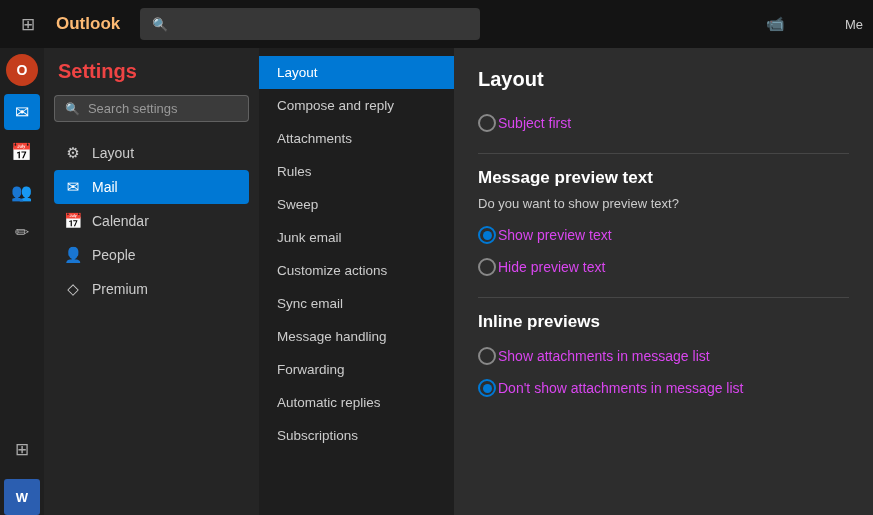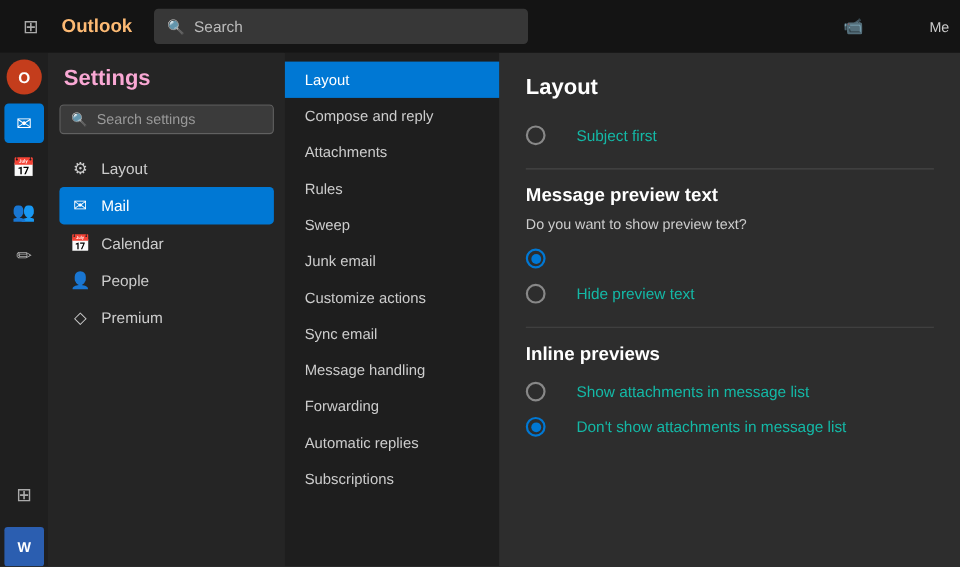--- a/index.html
+++ b/index.html
@@ -109,21 +109,21 @@
     
     .settings-panel {
       width: 215px;
       background: #252525;
       display: flex;
       flex-direction: column;
       flex-shrink: 0;
       padding: 12px 10px;
     }
     .settings-title {
-      color: #f9a8d4;
+      color: #ef4444;
       font-size: 20px;
       font-weight: 600;
       margin-bottom: 12px;
       padding-left: 4px;
     }
     .search-settings-box {
       display: flex;
       align-items: center;
       background: rgba(255,255,255,0.1);
       border: 1px solid rgba(255,255,255,0.2);
@@ -197,24 +197,24 @@
       color: #fff;
     }
     .section-title {
       font-size: 20px;
       font-weight: 600;
       margin-bottom: 16px;
     }
     .option-row {
       display: flex;
       align-items: center;
-      gap: 28px;
+      gap: 2px;
       padding: 7px 0;
       font-size: 14px;
-      color: #14b8a6;
+      color: #d946ef;
     }
     .radio-circle {
       width: 18px;
       height: 18px;
       border-radius: 50%;
       border: 2px solid #888;
       display: flex;
       align-items: center;
       justify-content: center;
       flex-shrink: 0;
@@ -247,21 +247,20 @@
     }
   </style>
 </head>
 <body>
 
 <div class="topbar">
   <span class="rail-icon topbar-grid-icon">⊞</span>
   <span class="topbar-logo">Outlook</span>
   <div class="topbar-search">
     <span style="color:#bbb;font-size:13px;">🔍</span>
-    <input type="text" placeholder="Search" style="">
   </div>
   <div class="topbar-right">
     <span style="font-size:15px;">📹</span>
     <span style="cursor:pointer;margin-left:48px;">Me</span>
   </div>
 </div>
 
 <div class="main">
 
   <div class="icon-rail">
@@ -327,20 +326,21 @@
       <span>Subject first</span>
     </div>
 
     <hr class="divider">
 
     <div class="subsection-title">Message preview text</div>
     <div class="question-text">Do you want to show preview text?</div>
 
     <div class="option-row">
       <div class="radio-circle selected"></div>
+      <span>Show preview text</span>
     </div>
     <div class="option-row">
       <div class="radio-circle"></div>
       <span>Hide preview text</span>
     </div>
 
     <hr class="divider">
 
     <div class="subsection-title">Inline previews</div>
 

